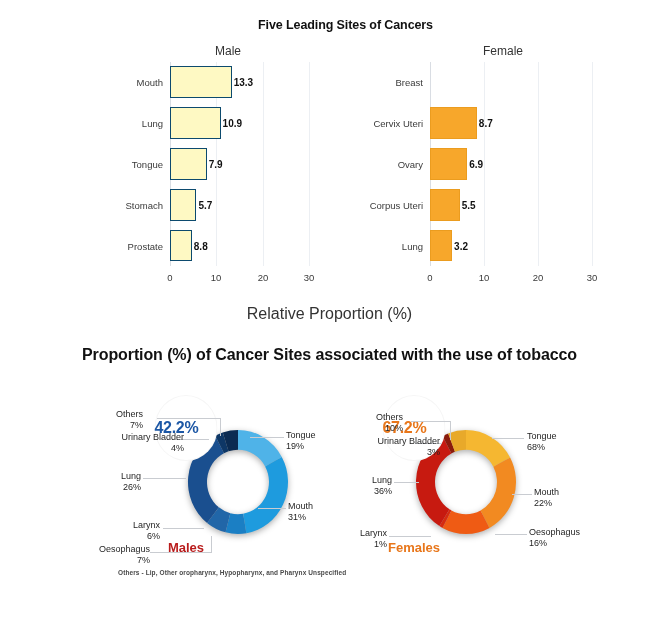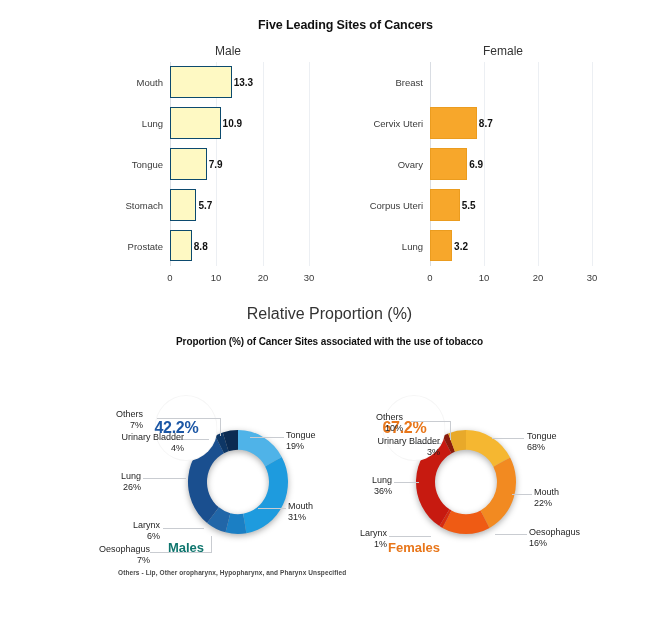--- a/index.html
+++ b/index.html
@@ -20,21 +20,21 @@
   .main-title {
     position: absolute;
     left: 0; right: 0;
     text-align: center;
     font-size: 12.5px;
     font-weight: bold;
     color: #111111;
     letter-spacing: -0.1px;
   }
   #title-top { top: 18px; padding-left: 32px; }
-  #title-bottom { top: 336px; font-size: 10px; }
+  #title-bottom { top: 346px; font-size: 16px; }
 
   
   .panel-title {
     position: absolute;
     text-align: center;
     font-size: 12px;
     color: #333333;
     font-weight: normal;
   }
   .barpanel {
@@ -278,21 +278,21 @@
       <path fill="#1B7FC4" d="M 8.36 49.30 A 50 50 0 0 1 -12.43 48.43 L -7.71 30.03 A 31 31 0 0 0 5.18 30.57 Z"></path>
       <path fill="#2166A8" d="M -12.43 48.43 A 50 50 0 0 1 -30.90 39.34 L -19.16 24.39 A 31 31 0 0 0 -7.71 30.03 Z"></path>
       <path fill="#1A4F8F" d="M -30.90 39.34 A 50 50 0 0 1 -22.70 -44.55 L -14.07 -27.62 A 31 31 0 0 0 -19.16 24.39 Z"></path>
       <path fill="#0E3766" d="M -22.70 -44.55 A 50 50 0 0 1 -15.27 -47.61 L -9.47 -29.52 A 31 31 0 0 0 -14.07 -27.62 Z"></path>
       <path fill="#0B2B52" d="M -15.27 -47.61 A 50 50 0 0 1 0 -50 L 0 -31 A 31 31 0 0 0 -9.47 -29.52 Z"></path>
     </g>
   </svg>
   <div class="donut-hole">
     <span class="donut-center" style="color:#1C57A5;">42.2%</span>
   </div>
-  <div class="donut-caption" style="color:#0f766e;">Males</div>
+  <div class="donut-caption" style="color:#b91c1c;">Males</div>
 </div>
 
 <div class="leader" style="left:157px; top:418px; width:64px;"></div>
 <div class="leader v" style="left:220px; top:418px; height:18px;"></div>
 <div class="leader" style="left:176px; top:439px; width:33px;"></div>
 <div class="leader" style="left:143px; top:478px; width:43px;"></div>
 <div class="leader" style="left:163px; top:528px; width:41px;"></div>
 <div class="leader" style="left:150px; top:552px; width:62px;"></div>
 <div class="leader v" style="left:211px; top:536px; height:17px;"></div>
 <div class="leader" style="left:250px; top:437px; width:34px;"></div>

